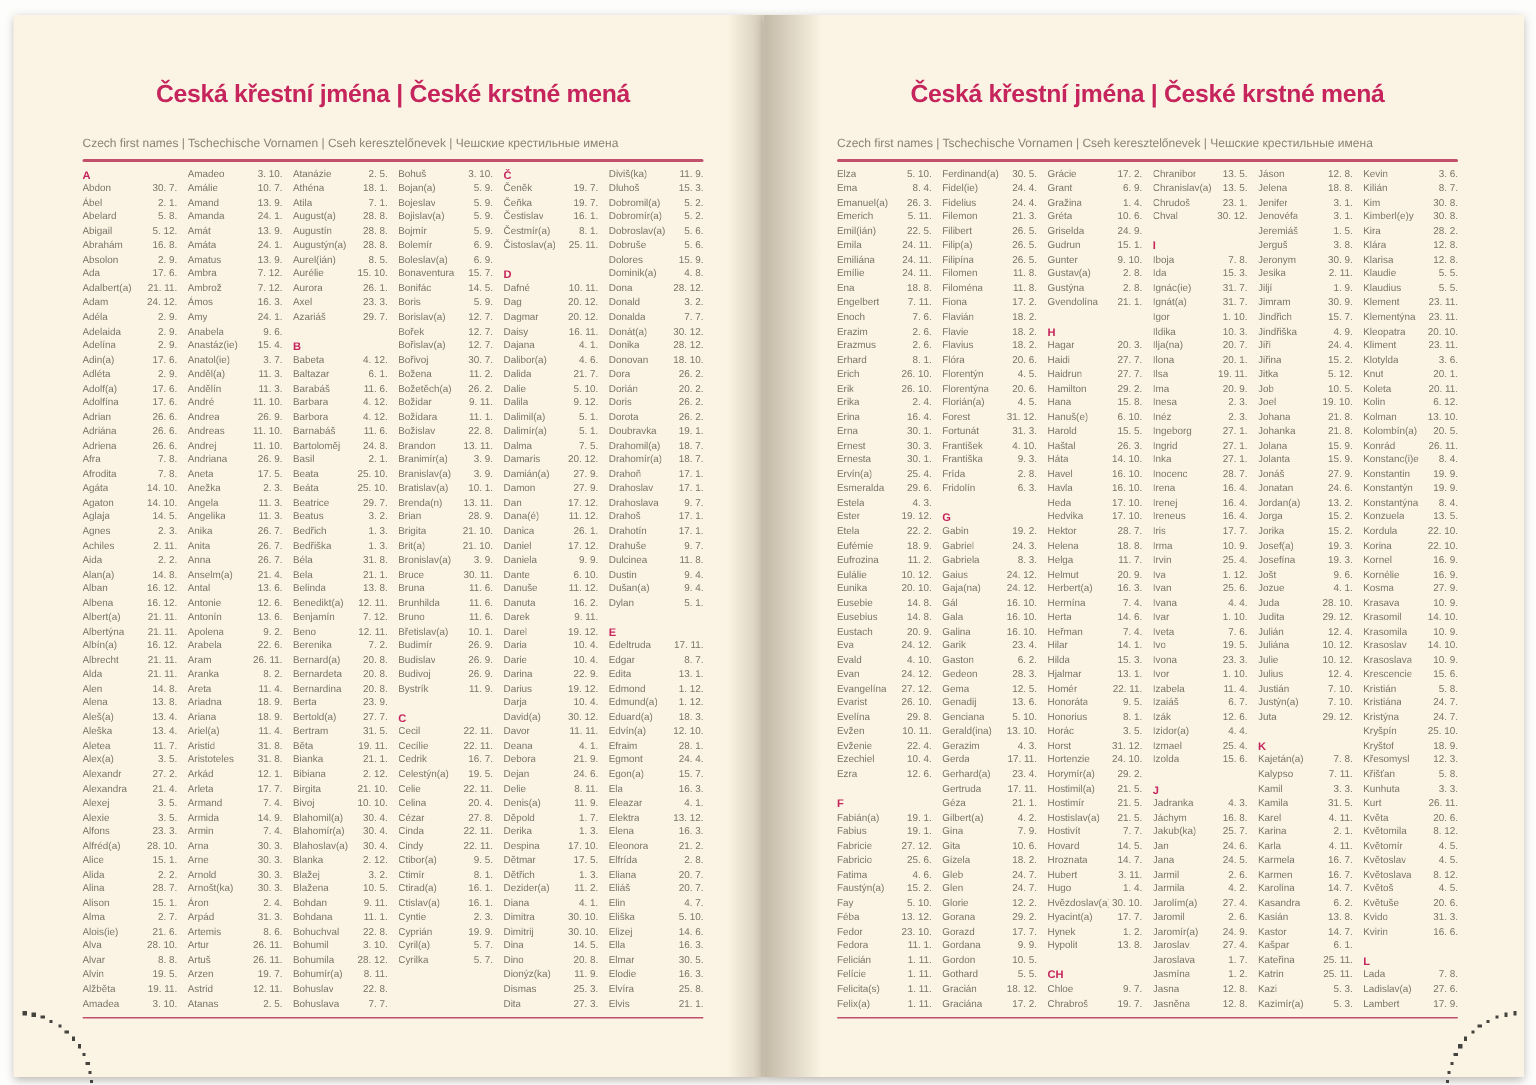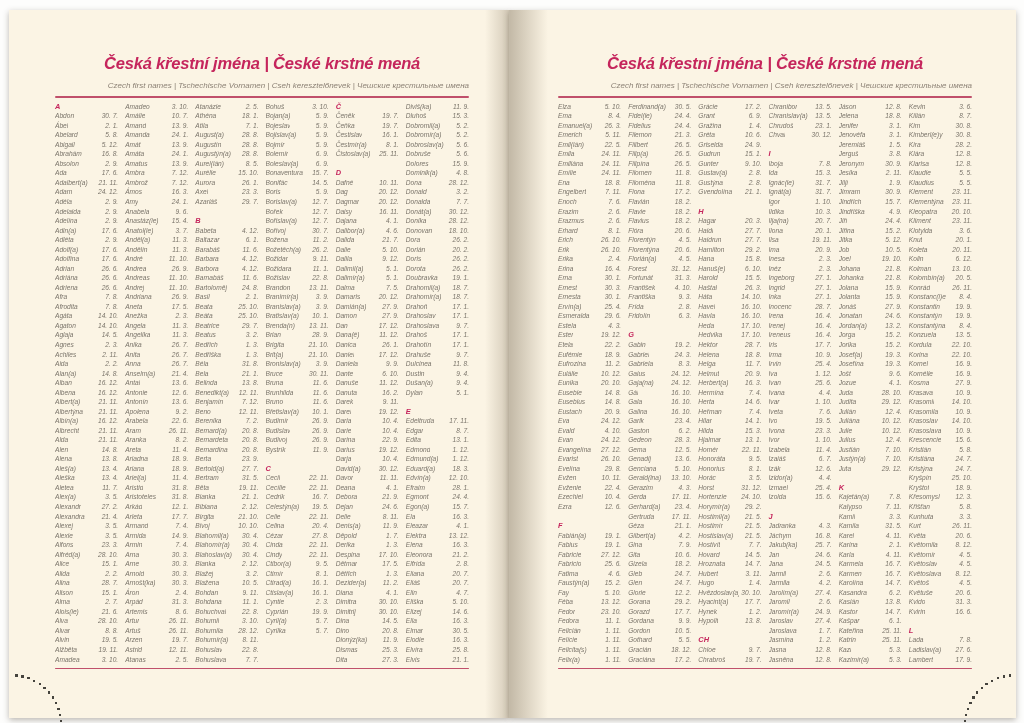--- a/index.html
+++ b/index.html
@@ -11,26 +11,26 @@
        font-family:"Liberation Sans","DejaVu Sans",sans-serif;}
   .stage{position:relative;width:1024px;height:723px;background:#fdfdfc;}
   .page{position:absolute;top:10px;height:708px;background:var(--page);
         box-shadow:0 2px 6px rgba(60,50,35,.35);}
   .page-left{left:9px;width:500px;}
   .page-right{left:509px;width:506px;border-left:1px solid rgba(95,80,60,.35);}
   .page-left::after{content:'';position:absolute;top:0;right:0;bottom:0;width:24px;
         background:linear-gradient(to right,rgba(120,104,80,0),rgba(120,104,80,.30));pointer-events:none;}
   .page-right::before{content:'';position:absolute;top:0;left:0;bottom:0;width:38px;
         background:linear-gradient(to right,rgba(105,90,68,.38),rgba(105,90,68,0));pointer-events:none;}
-  .page-content{position:relative;height:100%;box-sizing:border-box;font-style:italic;}
+  .page-content{position:relative;height:100%;box-sizing:border-box;}
   .page-left .page-content{padding:44px 40px 0 46px;}
   .page-right .page-content{padding:44px 44px 0 48px;}
   .title{margin:0;text-align:center;color:var(--accent);
          font-size:16.5px;line-height:18px;font-weight:700;letter-spacing:-.2px;}
-  .subtitle{margin-top:9px;text-align:right;color:var(--sub);font-size:8px;line-height:9px;}
+  .subtitle{margin-top:19px;text-align:left;color:var(--sub);font-size:8px;line-height:9px;}
   .rule{height:1.7px;background:var(--rule);border-radius:1px;}
   .rule.top{margin-top:6px;}
   .rule.bottom{margin-top:3px;}
   .cols{margin-top:4px;display:grid;grid-template-columns:repeat(6,1fr);column-gap:7px;height:563px;}
   .col{min-width:0;}
   .row{display:flex;justify-content:space-between;align-items:baseline;
        height:9.54px;line-height:9.54px;font-size:6.6px;color:var(--ink);}
   .row .n{white-space:nowrap;overflow:hidden;}
   .row .d{white-space:nowrap;margin-left:2px;}
   .row.section{color:var(--accent);font-weight:700;font-size:7.4px;}

